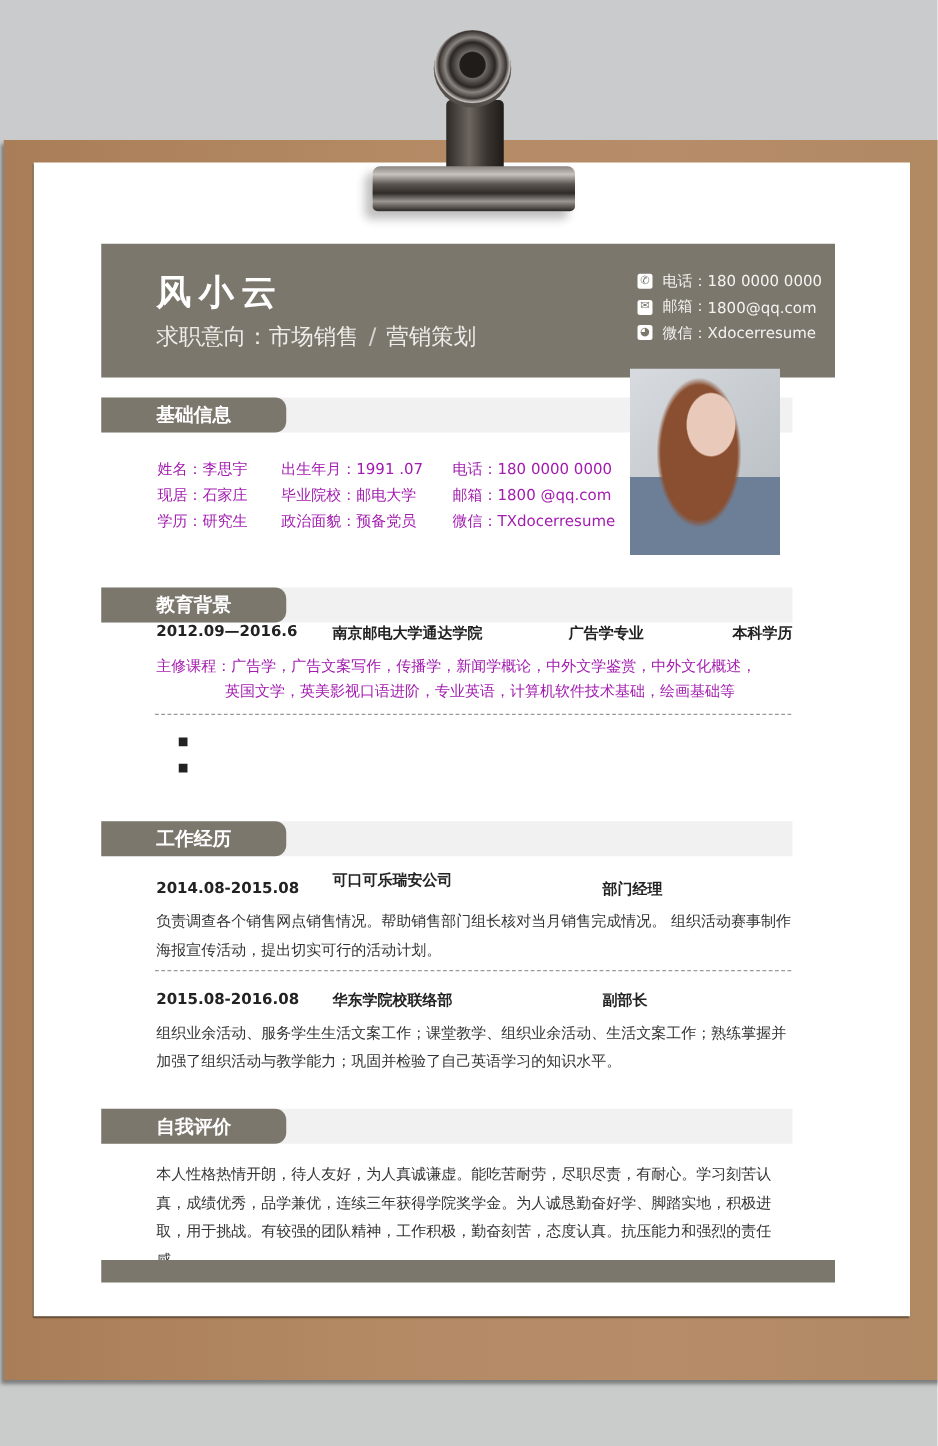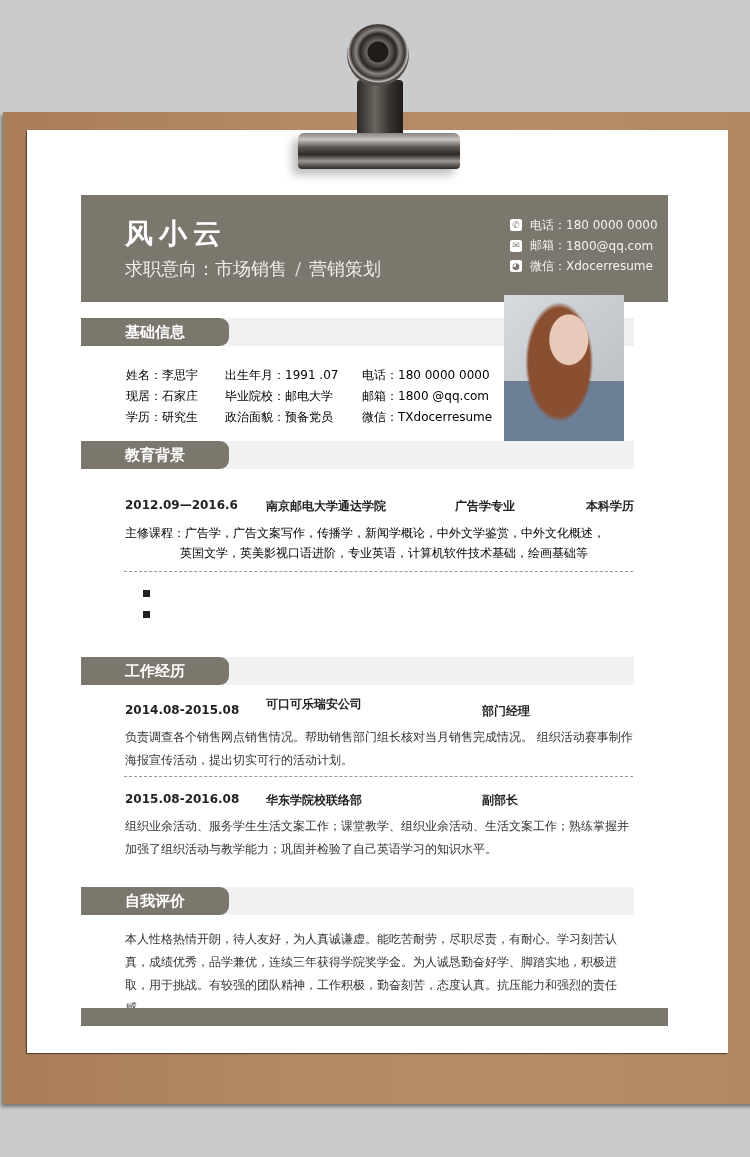--- a/index.html
+++ b/index.html
@@ -53,21 +53,21 @@
     width: 12px; height: 12px; background: #fff; border-radius: 2px; margin-right: 8px;
     display: flex; align-items: center; justify-content: center; color: #7b776d; font-size: 9px; line-height: 1;
   }
   
   .sec-bar { position: absolute; left: 81px; width: 553px; height: 28px; background: #f1f1f1; }
   .sec-tab {
     position: absolute; left: 0; top: 0; width: 148px; height: 28px;
     background: #7b776d; border-radius: 0 9px 9px 0;
     color: #fff; font-size: 15px; font-weight: bold; line-height: 28px; padding-left: 44px;
   }
-  .txt { position: absolute; font-size: 12px; color: #000000; white-space: nowrap; }
+  .txt { position: absolute; font-size: 12px; color: #a21caf; white-space: nowrap; }
   .bold { font-weight: bold; color: #222; }
   .dash { position: absolute; left: 124px; width: 509px; border-top: 1px dashed #999; }
   .bullet { display: inline-block; width: 7px; height: 7px; background: #222; margin-right: 11px; vertical-align: 1px; }
   .photo {
     position: absolute; left: 504px; top: 295px; width: 120px; height: 149px;
     background:
       radial-gradient(ellipse 20px 26px at 54% 30%, #e9c9b9 0 95%, transparent 100%),
       radial-gradient(ellipse 34px 60px at 46% 45%, #8a4e30 0 90%, transparent 100%),
       linear-gradient(180deg, transparent 0 58%, #6d7f97 58% 100%),
       linear-gradient(135deg, #d7dbdf, #b5bac0);
@@ -117,21 +117,21 @@
 <div class="txt" style="left:126px;top:367px;">姓名：李思宇</div>
 <div class="txt" style="left:225px;top:367px;">出生年月：1991 .07</div>
 <div class="txt" style="left:362px;top:367px;">电话：180 0000 0000</div>
 <div class="txt" style="left:126px;top:388px;text-align:right;">现居：石家庄</div>
 <div class="txt" style="left:225px;top:388px;">毕业院校：邮电大学</div>
 <div class="txt" style="left:362px;top:388px;">邮箱：1800 @qq.com</div>
 <div class="txt" style="left:126px;top:409px;">学历：研究生</div>
 <div class="txt" style="left:225px;top:409px;">政治面貌：预备党员</div>
 <div class="txt" style="left:362px;top:409px;">微信：TXdocerresume</div>
 
-<div class="sec-bar" style="top:441px;">
+<div class="sec-bar" style="top:470px;">
   <div class="sec-tab">教育背景</div>
 </div>
 <div class="txt bold" style="left:125px;top:498px;">2012.09—2016.6</div>
 <div class="txt bold" style="left:266px;top:498px;">南京邮电大学通达学院</div>
 <div class="txt bold" style="left:455px;top:498px;">广告学专业</div>
 <div class="txt bold" style="left:586px;top:498px;">本科学历</div>
 <div class="txt" style="left:125px;top:525px;">主修课程：广告学，广告文案写作，传播学，新闻学概论，中外文学鉴赏，中外文化概述，</div>
 <div class="txt" style="left:180px;top:545px;">英国文学，英美影视口语进阶，专业英语，计算机软件技术基础，绘画基础等</div>
 <div class="dash" style="top:571px;"></div>
 <div class="txt" style="left:143px;top:587px;"><span class="bullet"></span></div>

